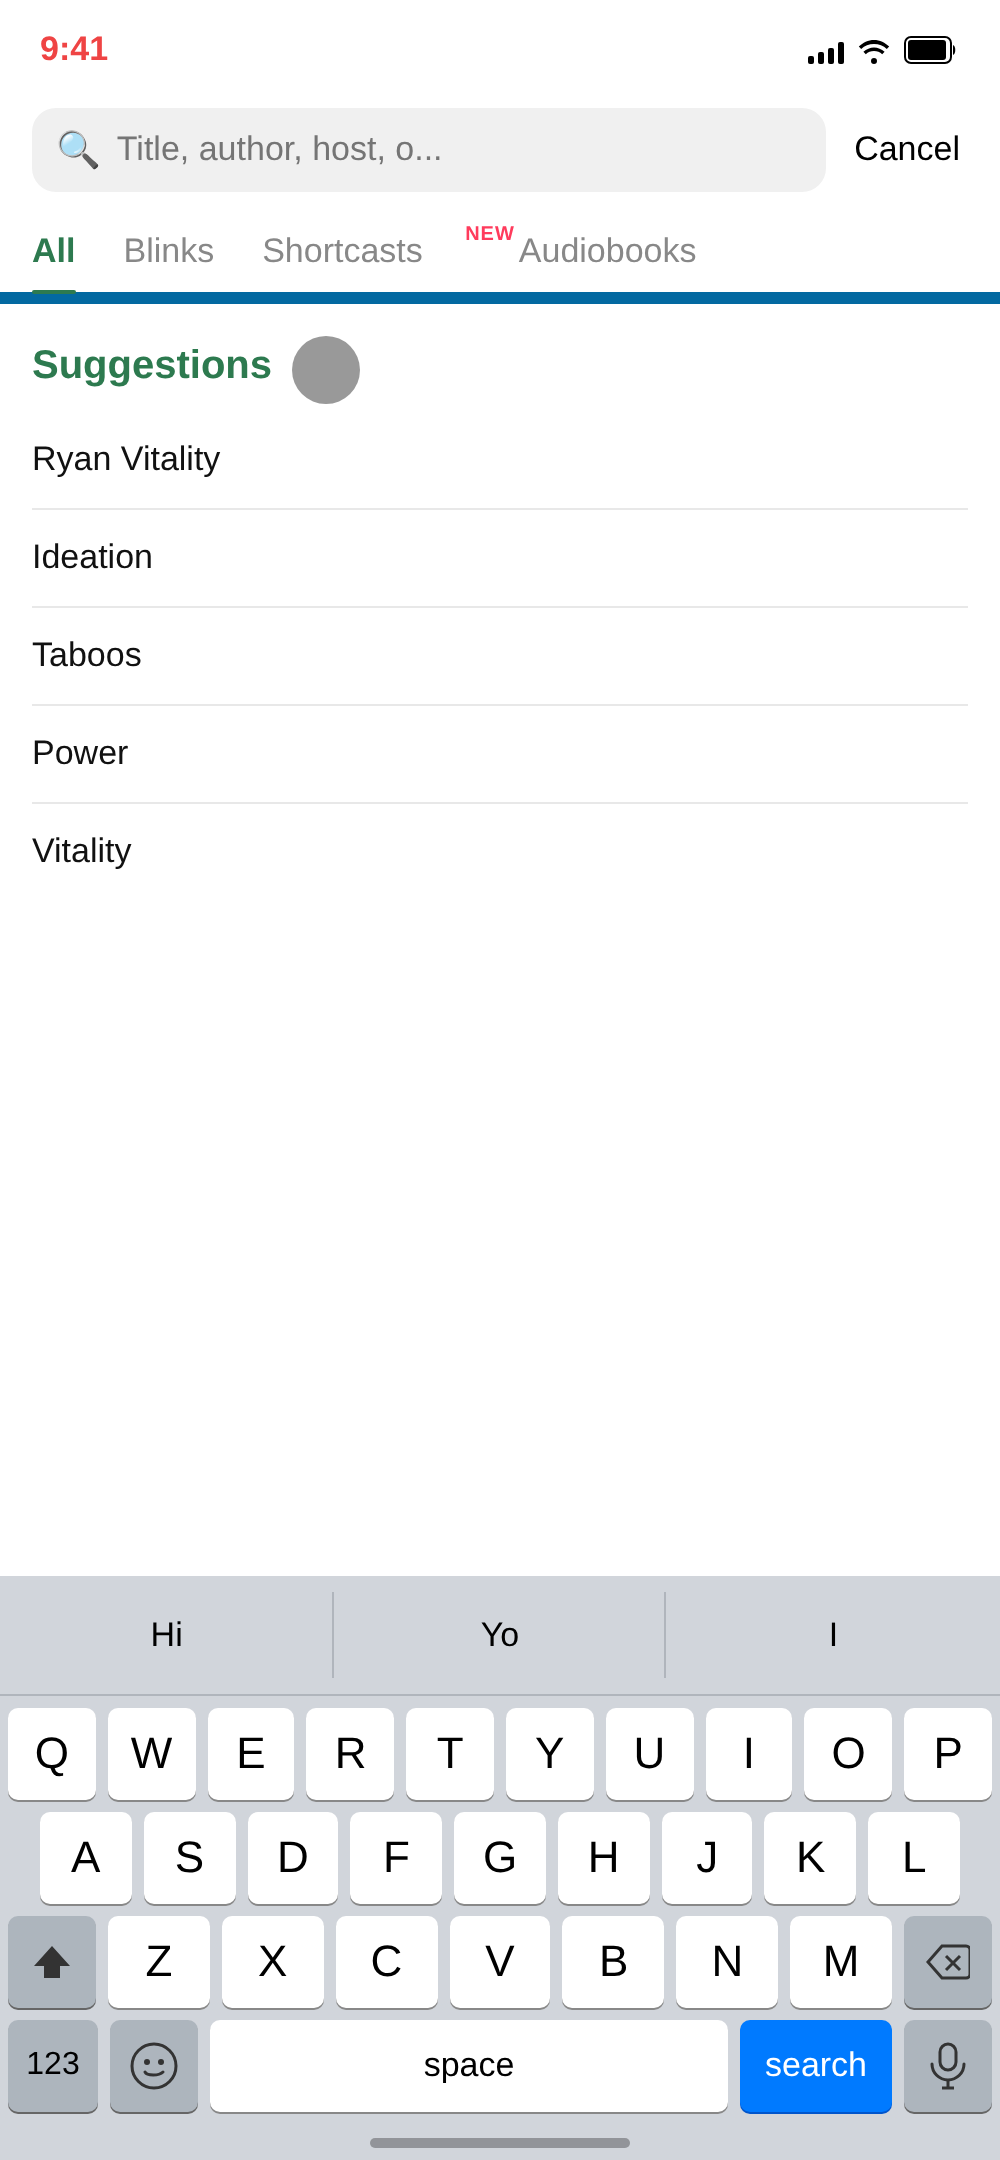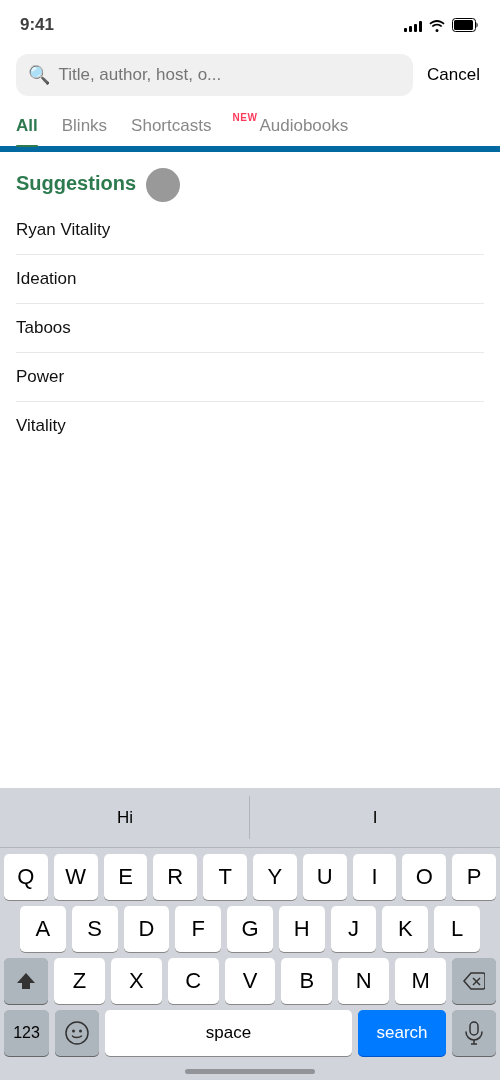--- a/index.html
+++ b/index.html
@@ -17,21 +17,21 @@
     .status-bar {
       display: flex;
       justify-content: space-between;
       align-items: center;
       padding: 10px 20px 5px 20px;
       height: 44px;
     }
     .status-time {
       font-size: 17px;
       font-weight: 600;
-      color: #404040;
+      color: #ef4444;
     }
     .status-icons {
       display: flex;
       align-items: center;
       gap: 6px;
     }
     .signal-bars {
       display: flex;
       align-items: flex-end;
       gap: 2px;
@@ -226,21 +226,21 @@
       font-size: 16px;
     }
     .key-space {
       flex: 3;
       font-size: 17px;
     }
     .key-search {
       background: #007AFF;
       color: #fff;
       flex: none;
-      width: 88px;
+      width: 76px;
       font-size: 17px;
       border-radius: 5px;
       box-shadow: 0 1px 0 #0055cc;
     }
     .key-emoji {
       width: 44px;
       flex: none;
     }
     .key-mic {
       width: 44px;
@@ -330,20 +330,21 @@
   <div class="suggestion-item">Ideation</div>
   <div class="suggestion-item">Taboos</div>
   <div class="suggestion-item">Power</div>
   <div class="suggestion-item">Vitality</div>
 </div>
 
 <div class="keyboard">
 
   <div class="predictive-row">
     <div class="predictive-word">Hi</div>
+    <div class="predictive-word">Yo</div>
     <div class="predictive-word">I</div>
   </div>
 
   <div class="key-row">
     <div class="key key-letter">Q</div>
     <div class="key key-letter">W</div>
     <div class="key key-letter">E</div>
     <div class="key key-letter">R</div>
     <div class="key key-letter">T</div>
     <div class="key key-letter">Y</div>

